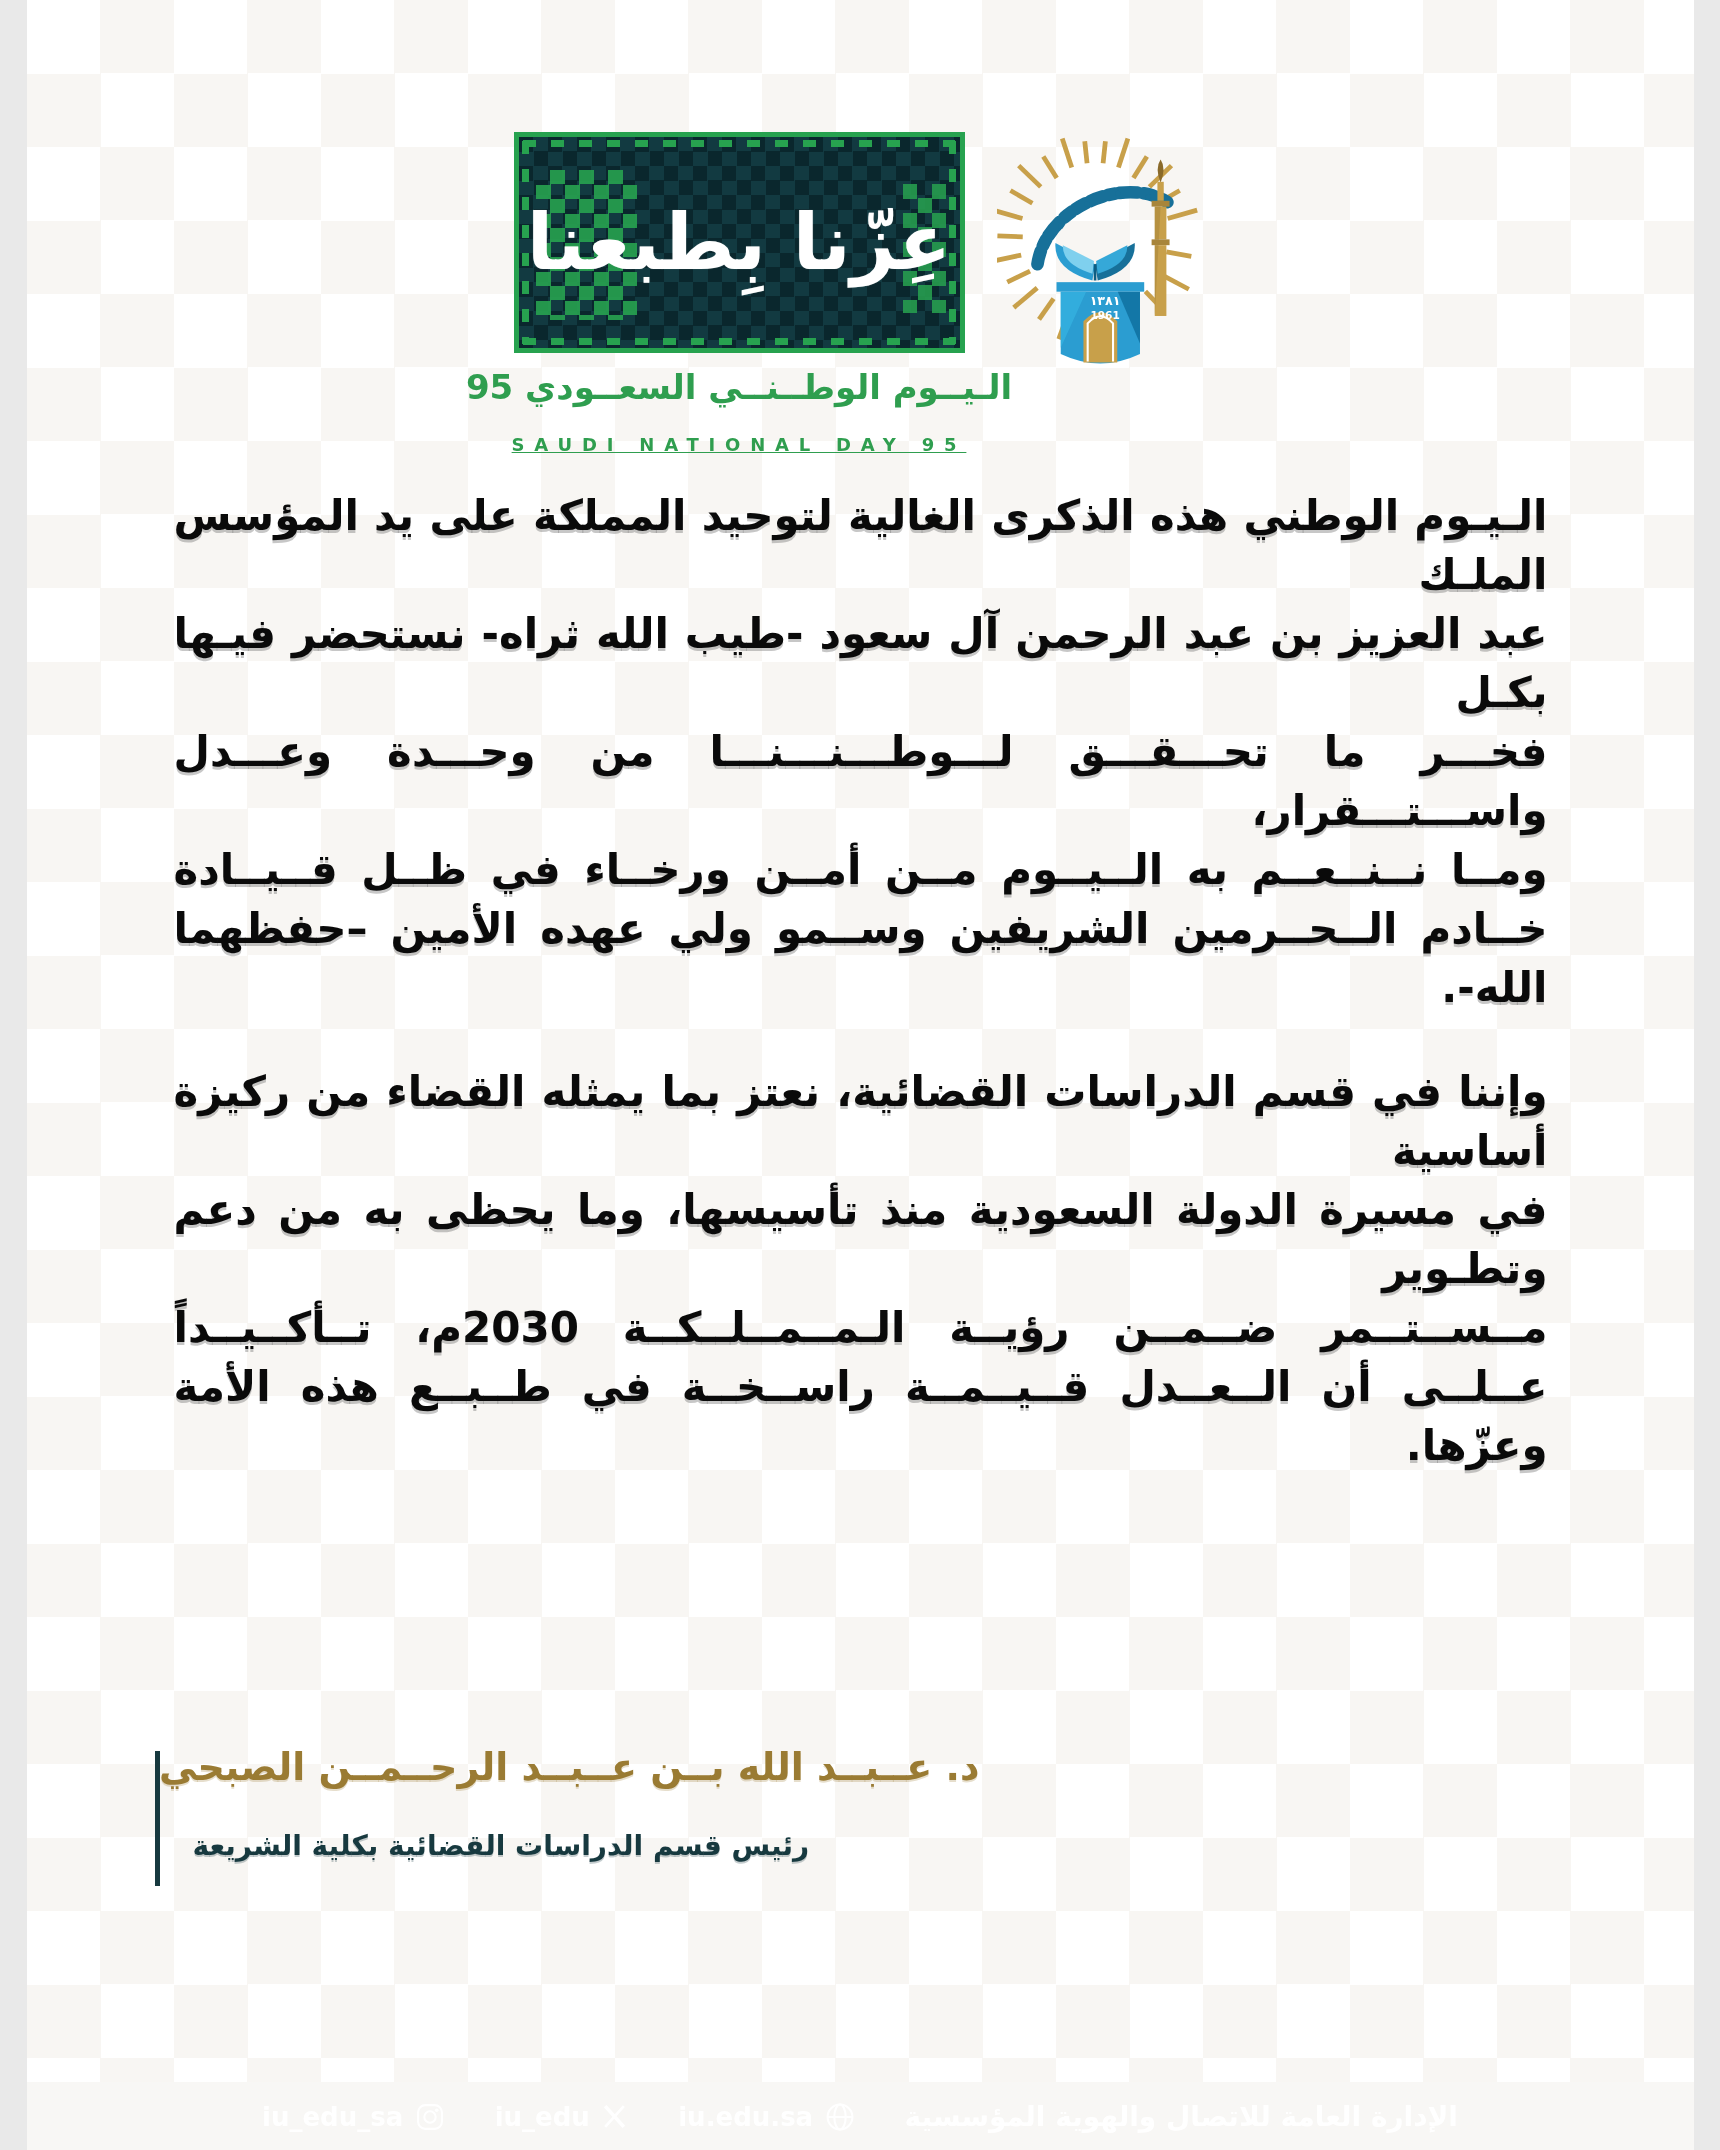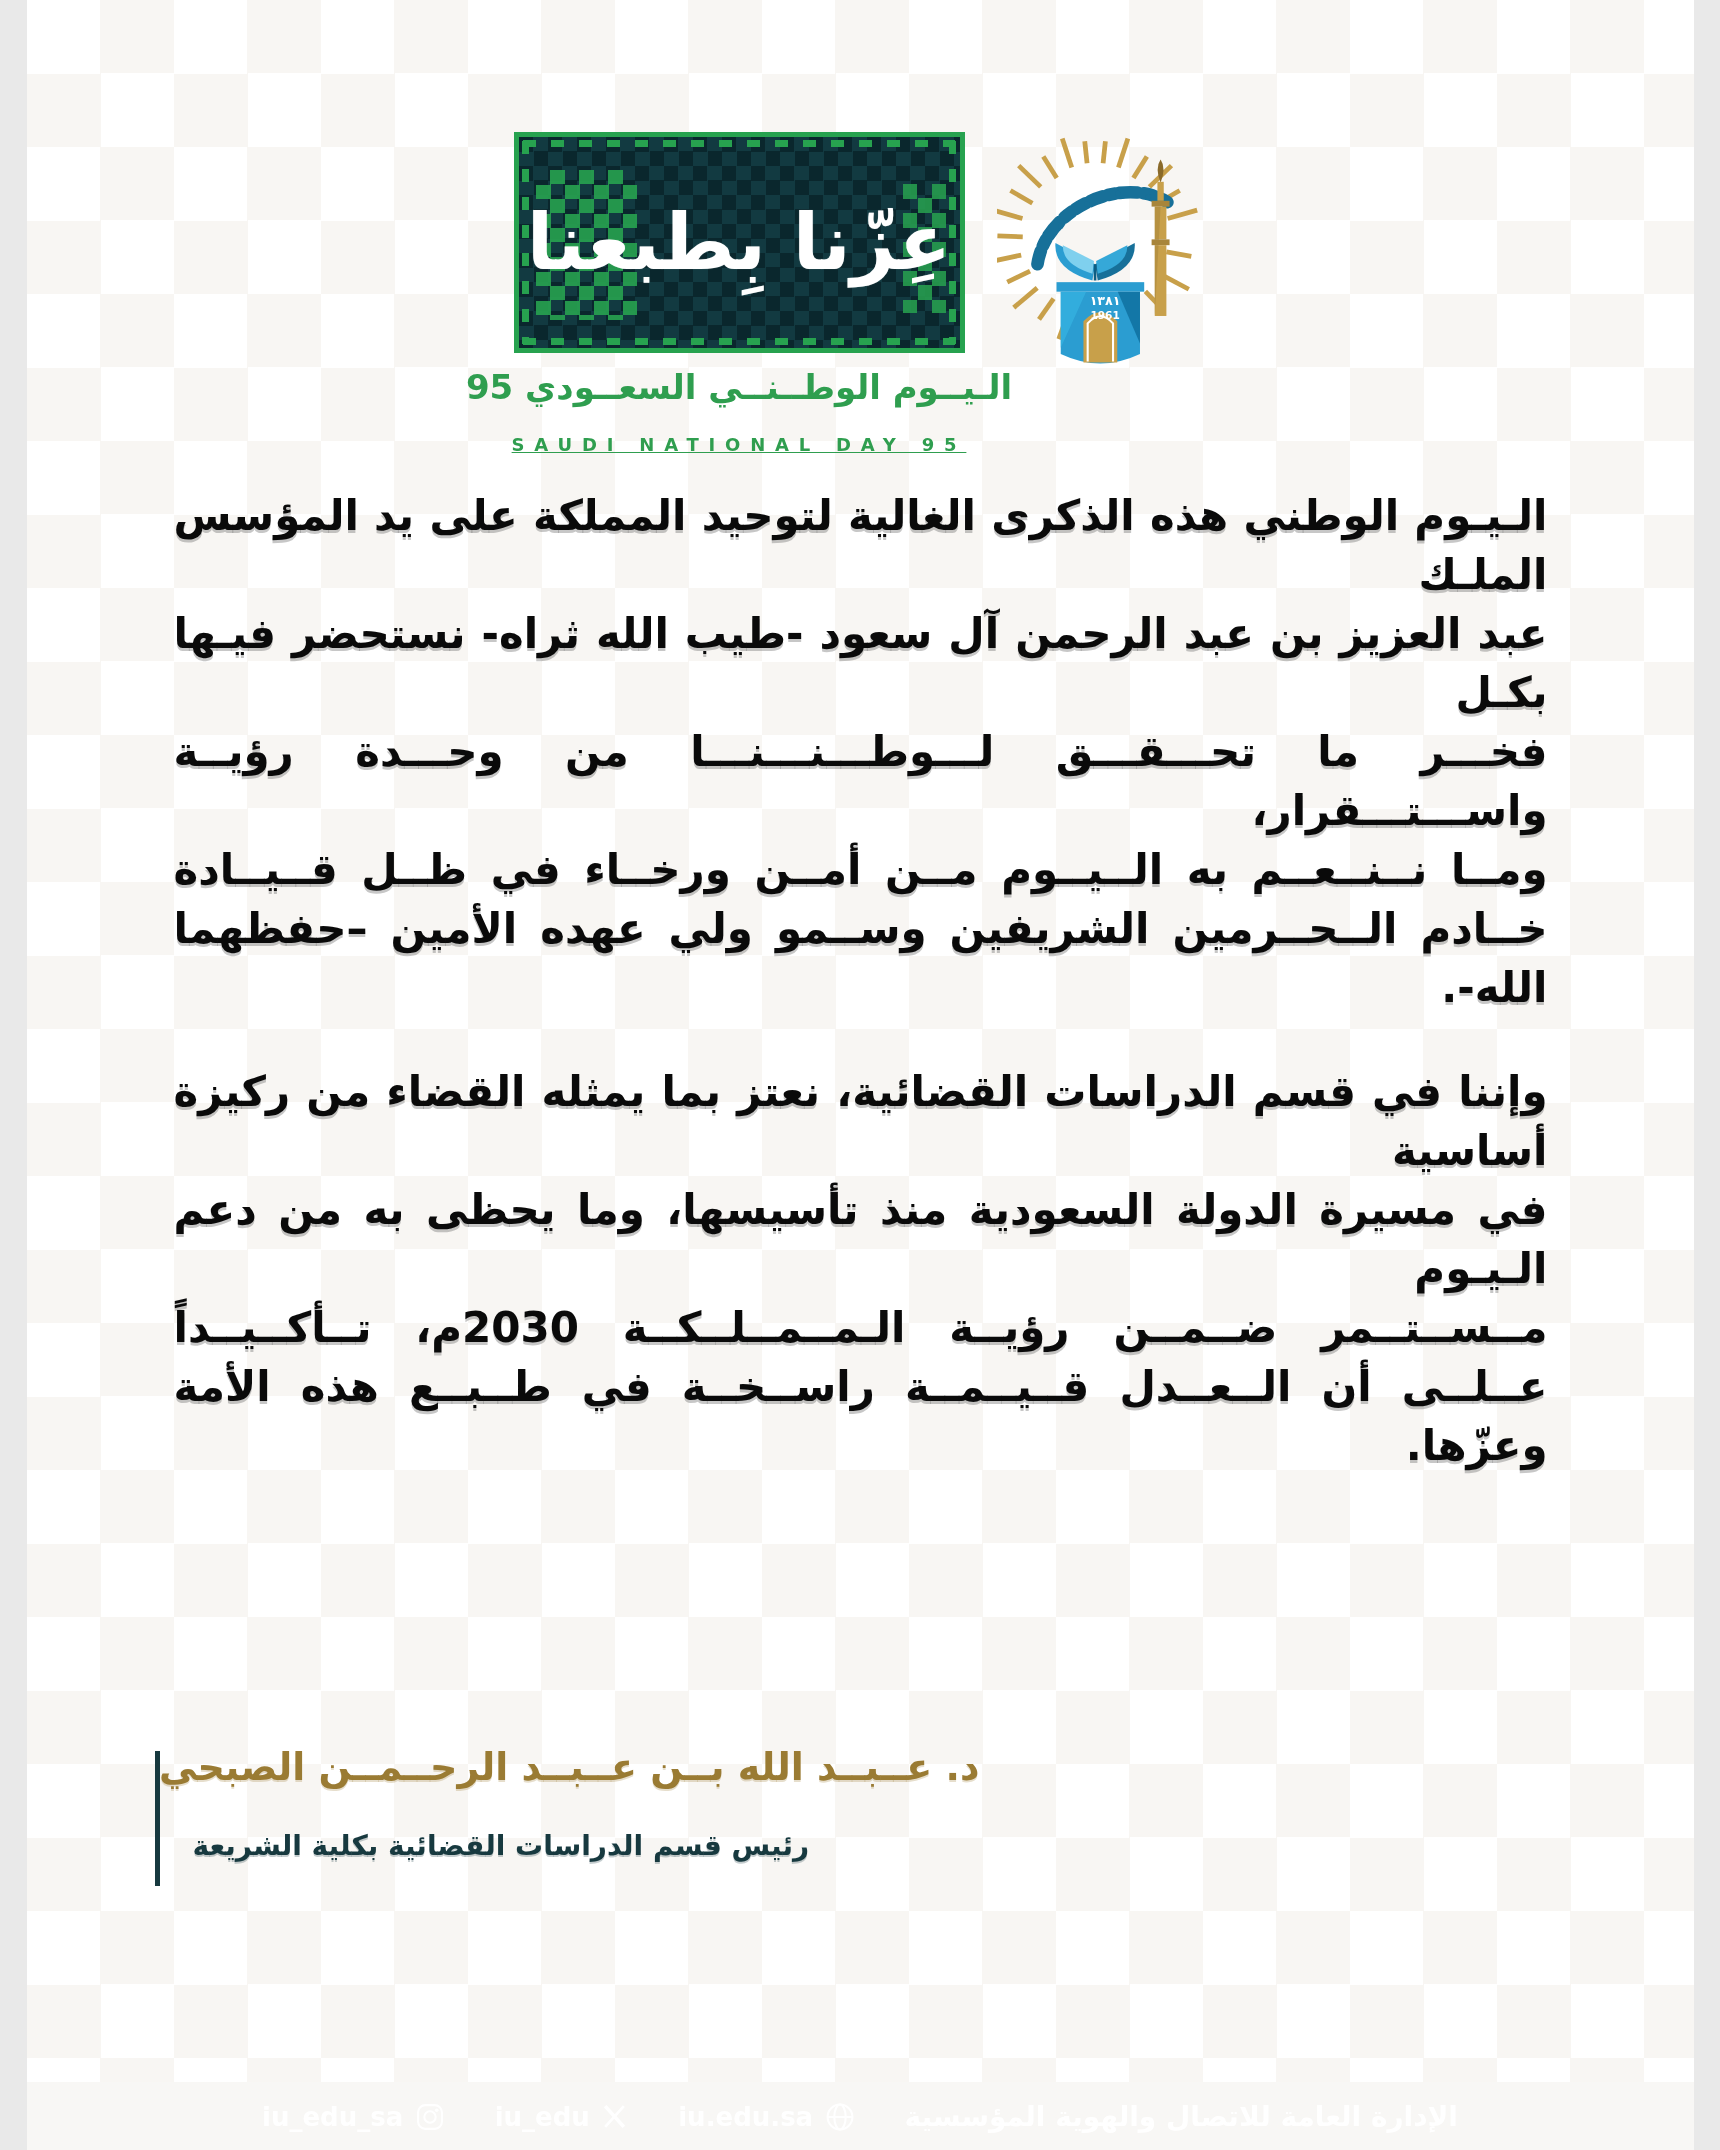--- a/index.html
+++ b/index.html
@@ -173,27 +173,27 @@
         <text x="204" y="340" font-size="24" font-weight="bold" fill="#ffffff" text-anchor="middle">١٣٨١</text>
         <text x="204" y="366" font-size="20" font-weight="bold" fill="#ffffff" text-anchor="middle">1961</text>
       </g>
     </svg>
   </div>
 
   <main class="body-text">
     <div class="para">
       <div class="line">الـيـوم الوطني هذه الذكرى الغالية لتوحيد المملكة على يد المؤسس الملـك</div>
       <div class="line">عبد العزيز بن عبد الرحمن آل سعود -طيب الله ثراه- نستحضر فيـها بكـل</div>
-      <div class="line">فخـــر ما تحـــقـــق لـــوطـــنـــنـــا من وحـــدة رؤيــة واســـتـــقرار،</div>
+      <div class="line">فخـــر ما تحـــقـــق لـــوطـــنـــنـــا من وحـــدة وعـــدل واســـتـــقرار،</div>
       <div class="line">ومــا نــنــعــم به الــيــوم مــن أمــن ورخــاء في ظــل قــيــادة</div>
       <div class="line">خــادم الــحــرمين الشريفين وســمو ولي عهده الأمين –حفظهما الله-.</div>
     </div>
     <div class="para">
       <div class="line">وإننا في قسم الدراسات القضائية، نعتز بما يمثله القضاء من ركيزة أساسية</div>
-      <div class="line">في مسيرة الدولة السعودية منذ تأسيسها، وما يحظى به من دعم الـيـوم</div>
+      <div class="line">في مسيرة الدولة السعودية منذ تأسيسها، وما يحظى به من دعم وتطـوير</div>
       <div class="line">مــســتــمر ضــمــن رؤيــة الـمــمــلــكــة 2030م، تــأكــيــداً</div>
       <div class="line">عــلــى أن الــعــدل قــيــمــة راســخــة في طــبــع هذه الأمة وعزّها.</div>
     </div>
 
   </main>
 
   <div class="signature">
     <div class="sig-bar"></div>
     <div class="sig-text">
       <div class="sig-name">د. عــبــد الله بــن عــبــد الرحــمــن الصبحي</div>

